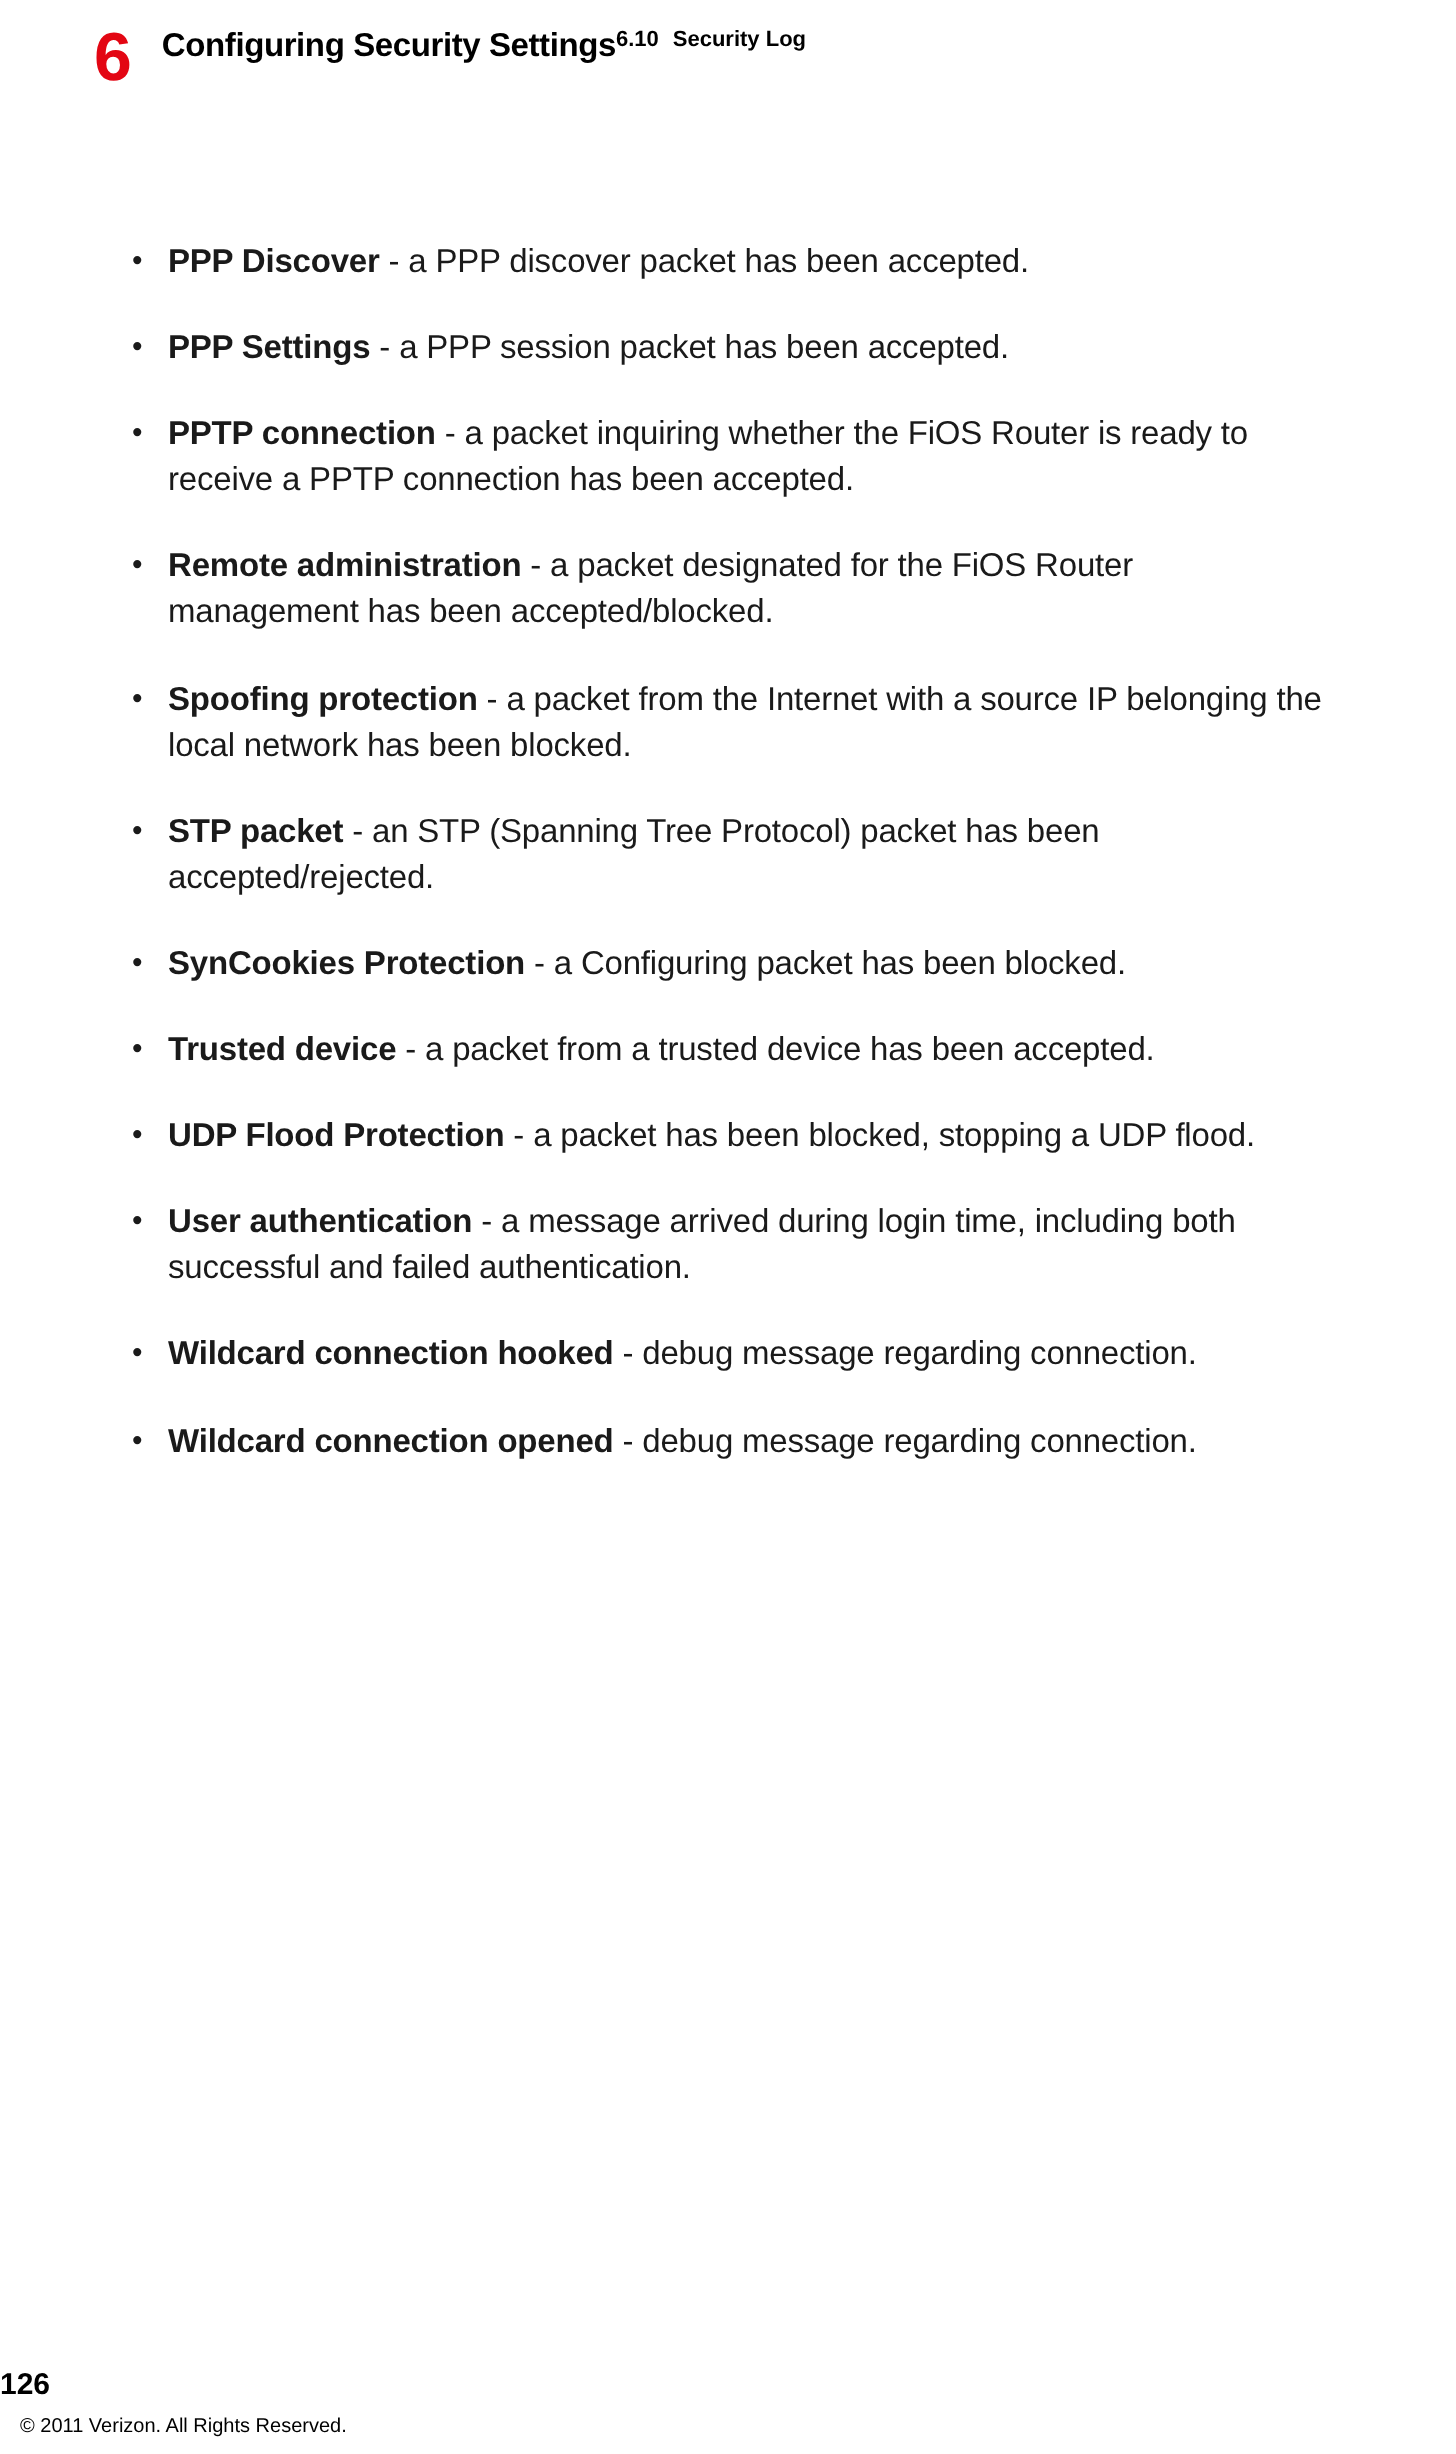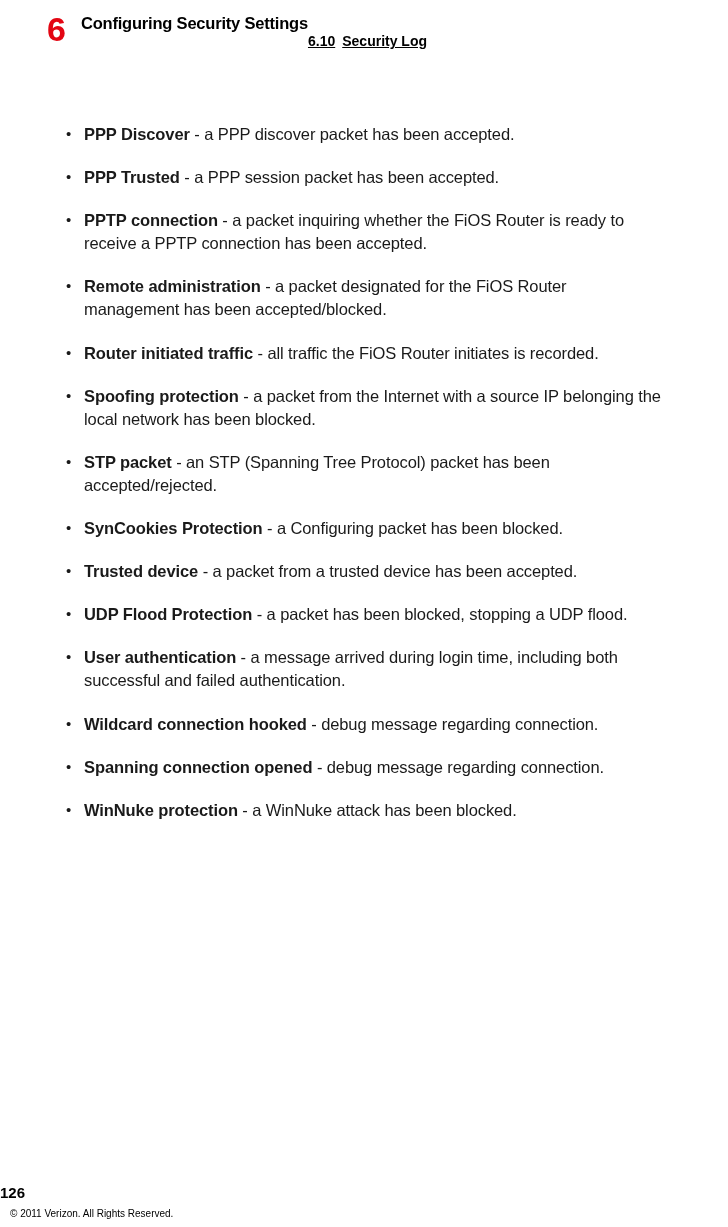--- a/index.html
+++ b/index.html
@@ -28,24 +28,23 @@
     }
     .header-titles {
       display: flex;
     }
     .chapter-title {
       font-size: 16.5px;
       font-weight: 900;
       letter-spacing: -0.2px;
     }
     .section-line {
-      font-size: 14px;
+      font-size: 11px;
       font-weight: 900;
-      margin-top: 19px;
-      text-decoration: underline;
+      margin-top: 0;
     }
     .section-number { margin-right: 7px; }
     .content {
       padding: 74px 0 0 63px;
       width: 664px;
     }
     ul.defs {
       list-style: none;
     }
     ul.defs li {
@@ -91,30 +90,28 @@
     <div class="chapter-title">Configuring Security Settings</div>
     <div class="section-line">
       <span class="section-number">6.10</span><span>Security Log</span>
     </div>
   </div>
 </div>
 
 <div class="content">
   <ul class="defs">
     <li><span class="term">PPP Discover</span><span> - a PPP discover packet has been accepted.</span></li>
-    <li><span class="term">PPP Trusted</span><span> - a PPP session packet has been accepted.</span></li>
+    <li><span class="term">PPP Settings</span><span> - a PPP session packet has been accepted.</span></li>
     <li><span class="term">PPTP connection</span><span> - a packet inquiring whether the FiOS Router is ready to receive a PPTP connection has been accepted.</span></li>
     <li><span class="term">Remote administration</span><span> - a packet designated for the FiOS Router management has been accepted/blocked.</span></li>
-    <li><span class="term">Router initiated traffic</span><span> - all traffic the FiOS Router initiates is recorded.</span></li>
     <li><span class="term">Spoofing protection</span><span> - a packet from the Internet with a source IP belonging the local network has been blocked.</span></li>
     <li><span class="term">STP packet</span><span> - an STP (Spanning Tree Protocol) packet has been accepted/rejected.</span></li>
     <li><span class="term">SynCookies Protection</span><span> - a Configuring packet has been blocked.</span></li>
     <li><span class="term">Trusted device</span><span> - a packet from a trusted device has been accepted.</span></li>
     <li><span class="term">UDP Flood Protection</span><span> - a packet has been blocked, stopping a UDP flood.</span></li>
     <li><span class="term">User authentication</span><span> - a message arrived during login time, including both successful and failed authentication.</span></li>
     <li><span class="term">Wildcard connection hooked</span><span> - debug message regarding connection.</span></li>
-    <li><span class="term">Spanning connection opened</span><span> - debug message regarding connection.</span></li>
-    <li><span class="term">WinNuke protection</span><span> - a WinNuke attack has been blocked.</span></li>
+    <li><span class="term">Wildcard connection opened</span><span> - debug message regarding connection.</span></li>
   </ul>
 </div>
 
 <div class="page-number">126</div>
 <div class="copyright">© 2011 Verizon. All Rights Reserved.</div>
 
 </body></html>

